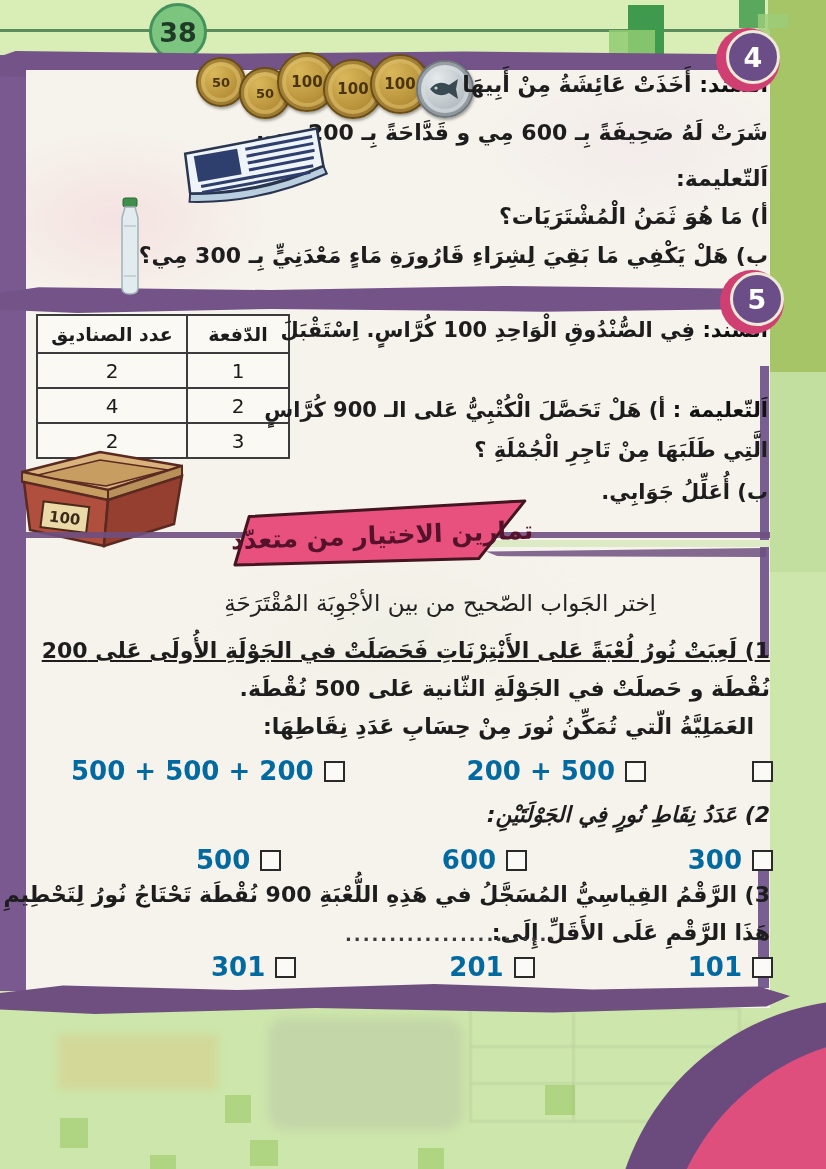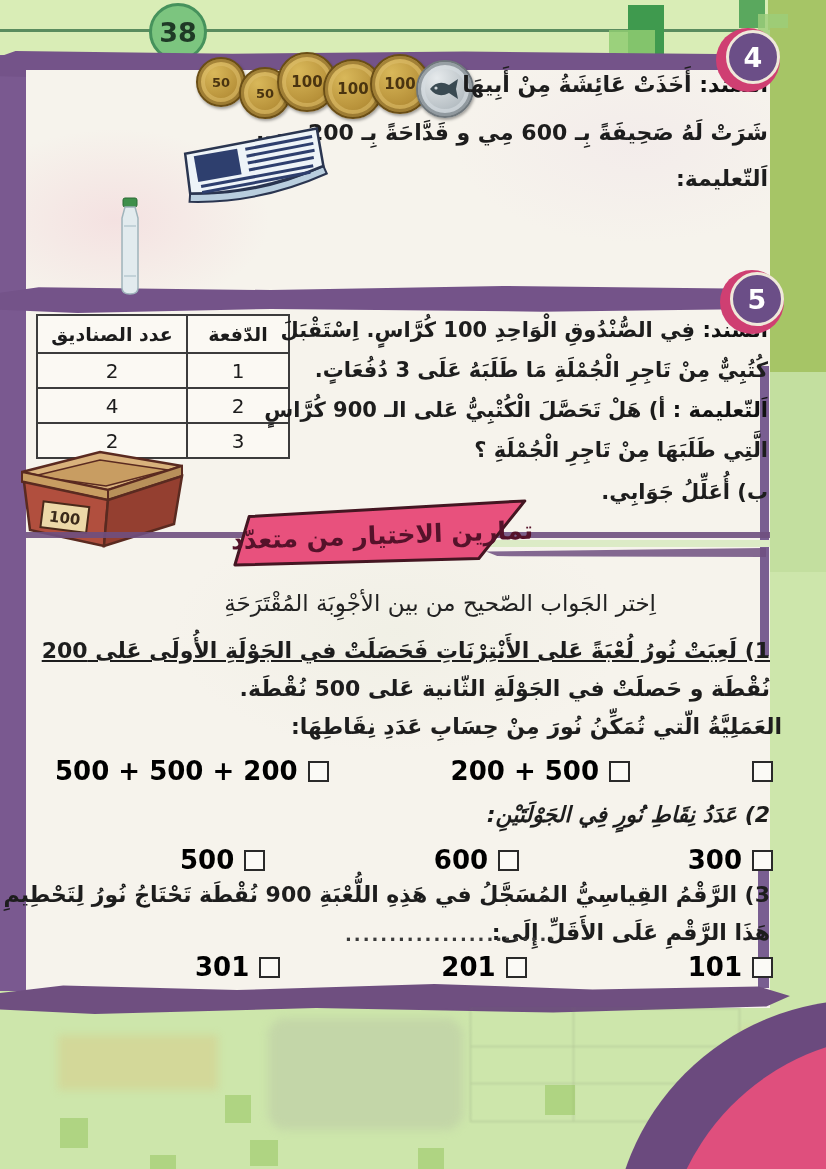--- a/index.html
+++ b/index.html
@@ -76,21 +76,21 @@
   
   .streak1{left:26px;top:532px;width:744px;height:6px;background:#6f4f80;opacity:.9;}
   .streak2{left:470px;top:540px;width:300px;height:7px;background:#dcebc6;}
   .streak3{left:486px;top:548px;width:280px;height:9px;background:#6f4f80;opacity:.85;
       clip-path:polygon(0 40%,100% 0,100% 100%,4% 90%);}
   .banner{left:220px;top:504px;width:318px;height:66px;transform:rotate(-2deg);z-index:5;}
 
   
   .opt-row{display:flex;direction:rtl;justify-content:space-between;align-items:center;}
   .option{display:inline-flex;direction:ltr;align-items:center;gap:10px;}
-  .expr{direction:ltr;unicode-bidi:isolate;font-size:26px;font-weight:bold;color:#000000;}
+  .expr{direction:ltr;unicode-bidi:isolate;font-size:26px;font-weight:bold;color:#0369a1;margin-left:16px;}
   .cb{width:21px;height:21px;border:2.5px solid #2a2a2a;background:#fbfaf6;box-sizing:border-box;}
   .dots{font-size:18px;letter-spacing:2px;color:#3a3a3a;font-weight:bold;}
 
   
   .ghost{opacity:.35;filter:blur(1px);}
   .ghost-table{left:470px;top:1008px;width:268px;height:112px;border:1.5px solid rgba(110,120,100,.8);}
   .ghost-table .gr{position:absolute;left:0;width:100%;height:1.5px;background:rgba(110,120,100,.8);}
   .ghost-table .gc{position:absolute;top:0;width:1.5px;height:100%;background:rgba(110,120,100,.8);left:38%;}
   .ghost-blob{left:268px;top:1018px;width:195px;height:112px;background:rgba(185,195,165,.45);
       border-radius:18px;filter:blur(4px);}
@@ -167,28 +167,30 @@
           <line x1="76" y1="39" x2="144" y2="38"></line>
         <line x1="76" y1="46" x2="144" y2="45"></line>
           <line x1="76" y1="53" x2="142" y2="52"></line>
         <line x1="26" y1="61" x2="140" y2="60"></line>
           <line x1="26" y1="67" x2="136" y2="66"></line>
       </g>
     </g>
   </svg>
 
   <div class="abs ar fs22" style="right:58px;top:166px;">اَلتّعليمة:</div>
+  <div class="abs ar fs22" style="right:58px;top:204px;">أ) مَا هُوَ ثَمَنُ الْمُشْتَرَيَات؟</div>
 
   <svg class="abs" style="left:110px;top:196px;" width="40" height="102" viewBox="0 0 40 102">
     <rect x="13" y="2" width="14" height="9" rx="2" fill="#3f8f4a" stroke="#2a6a34" stroke-width="1"></rect>
     <path d="M15,11 L25,11 L28,22 L28,92 Q28,98 20,98 Q12,98 12,92 L12,22 Z" fill="#e2ebee" stroke="#9fb4bb" stroke-width="1.5"></path>
     <line x1="14" y1="30" x2="26" y2="30" stroke="#c2d2d8" stroke-width="2"></line>
     <line x1="14" y1="80" x2="26" y2="80" stroke="#c2d2d8" stroke-width="2"></line>
   </svg>
 
+  <div class="abs ar fs22" style="right:58px;top:243px;">ب) هَلْ يَكْفِي مَا بَقِيَ لِشِرَاءِ قَارُورَةِ مَاءٍ مَعْدَنِيٍّ بِـ 300 مِي؟</div>
 
   <div class="abs badge badge5">
     <div class="badge-inner">5</div>
   </div>
 
   <table class="abs stable" style="left:36px;top:314px;">
     <tbody>
         <tr>
       <th class="col-d">الدّفعة</th>
       <th class="col-n">عدد الصناديق</th>
@@ -205,21 +207,20 @@
       <td>3</td>
       <td>2</td>
     </tr>
   </tbody>
     </table>
 
   <div class="abs ar fs21" style="right:58px;top:318px;">
     <span class="lbl">السّند:</span>
     <span>فِي الصُّنْدُوقِ الْوَاحِدِ 100 كُرَّاسٍ. اِسْتَقْبَلَ</span>
   </div>
-  <div class="abs ar fs21" style="right:58px;top:358px;">كُتُبِيٌّ مِنْ تَاجِرِ الْجُمْلَةِ مَا طَلَبَهُ عَلَى 3 دُفُعَاتٍ.</div>
   <div class="abs ar fs21" style="right:58px;top:398px;">
     <span class="lbl">اَلتّعليمة :</span>
     <span>أ) هَلْ تَحَصَّلَ الْكُتْبِيُّ عَلى الـ 900 كُرَّاسٍ</span>
   </div>
   <div class="abs ar fs21" style="right:58px;top:438px;">الَّتِي طَلَبَهَا مِنْ تَاجِرِ الْجُمْلَةِ ؟</div>
   <div class="abs ar fs21" style="right:58px;top:480px;">ب) أُعَلِّلُ جَوَابِي.</div>
 
   <svg class="abs" style="left:12px;top:444px;" width="178" height="106" viewBox="0 0 178 106">
     <polygon points="10,28 88,8 170,22 96,46" fill="#d9b27c" stroke="#5a2a20" stroke-width="2.5"></polygon>
     <polygon points="22,32 88,16 156,26 94,42" fill="#c89d62" stroke="#5a2a20" stroke-width="1.5"></polygon>
@@ -238,21 +239,21 @@
   <div class="abs streak3"></div>
   <svg class="abs banner" viewBox="0 0 318 66">
     <polygon points="30,8 306,2 258,58 14,56" fill="#e8517d" stroke="#441622" stroke-width="3" stroke-linejoin="round"></polygon>
     <text x="162" y="40" text-anchor="middle" font-size="25" font-weight="bold" fill="#55122a" direction="rtl">تمارين الاختيار من متعدّد</text>
   </svg>
 
   <div class="abs ar intro" style="right:170px;top:590px;">اِختر الجَواب الصّحيح من بين الأجْوِبَة المُقْتَرَحَةِ</div>
 
   <div class="abs ar fs22" style="right:56px;top:638px;text-decoration:underline;">1) لَعِبَتْ نُورُ لُعْبَةً عَلى الأَنْتِرْنَاتِ فَحَصَلَتْ في الجَوْلَةِ الأُولَى عَلى 200</div>
   <div class="abs ar fs22" style="right:56px;top:676px;margin-left:40px;">نُقْطَة و حَصلَتْ في الجَوْلَةِ الثّانية عَلى 500 نُقْطَة.</div>
-  <div class="abs ar fs22" style="right:44px;top:714px;margin-left:28px;">العَمَلِيَّةُ الّتي تُمَكِّنُ نُورَ مِنْ حِسَابِ عَدَدِ نِقَاطِهَا:</div>
+  <div class="abs ar fs22" style="right:72px;top:714px;margin-left:28px;">العَمَلِيَّةُ الّتي تُمَكِّنُ نُورَ مِنْ حِسَابِ عَدَدِ نِقَاطِهَا:</div>
 
   <div class="abs opt-row" style="left:55px;top:756px;width:718px;">
     <span class="option">
       <span class="cb"></span>
     </span>
     <span class="option">
       <span class="expr">200 + 500</span>
       <span class="cb"></span>
     </span>
     <span class="option">

